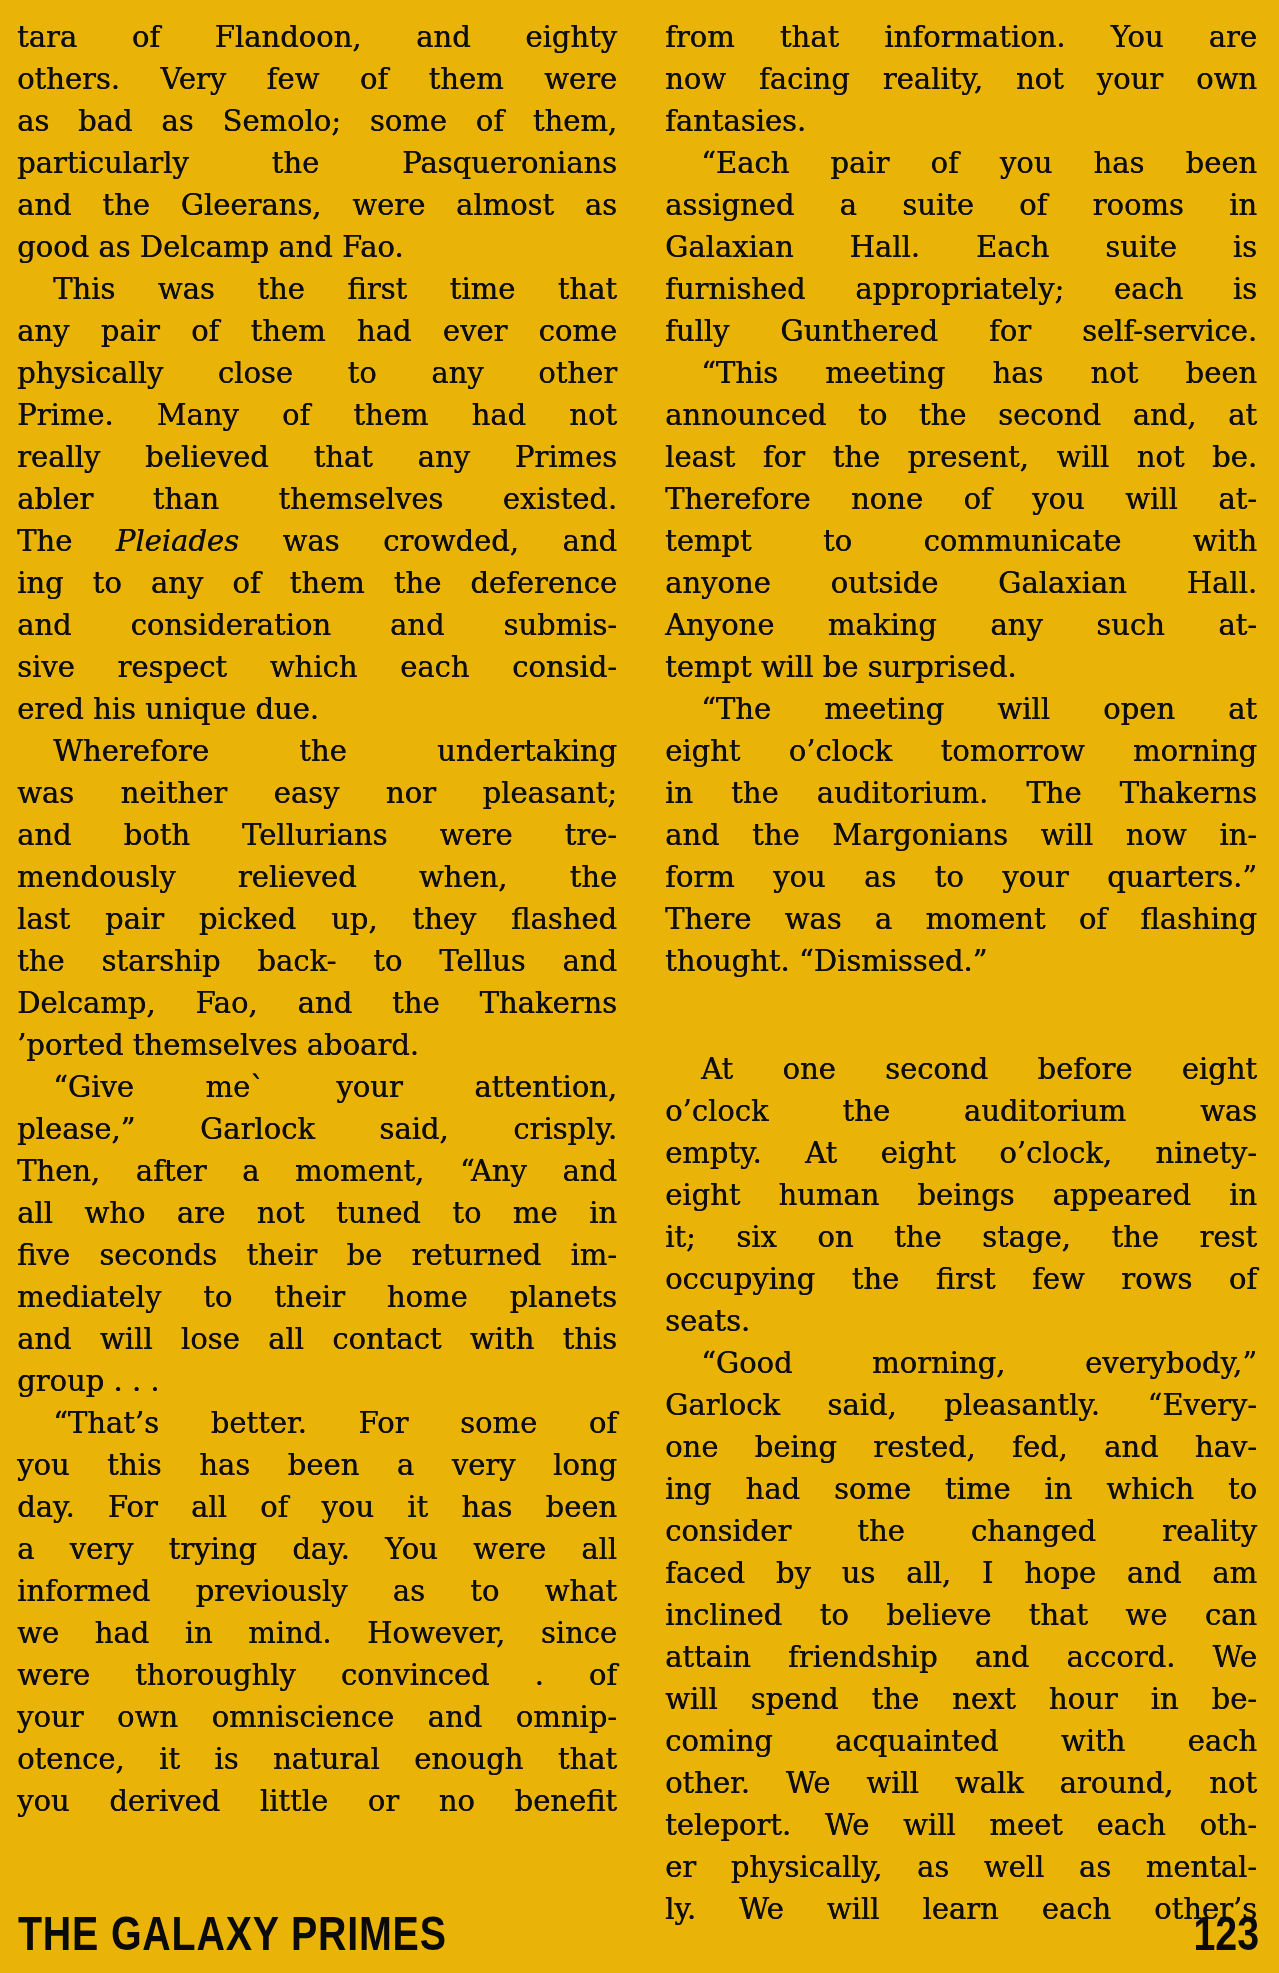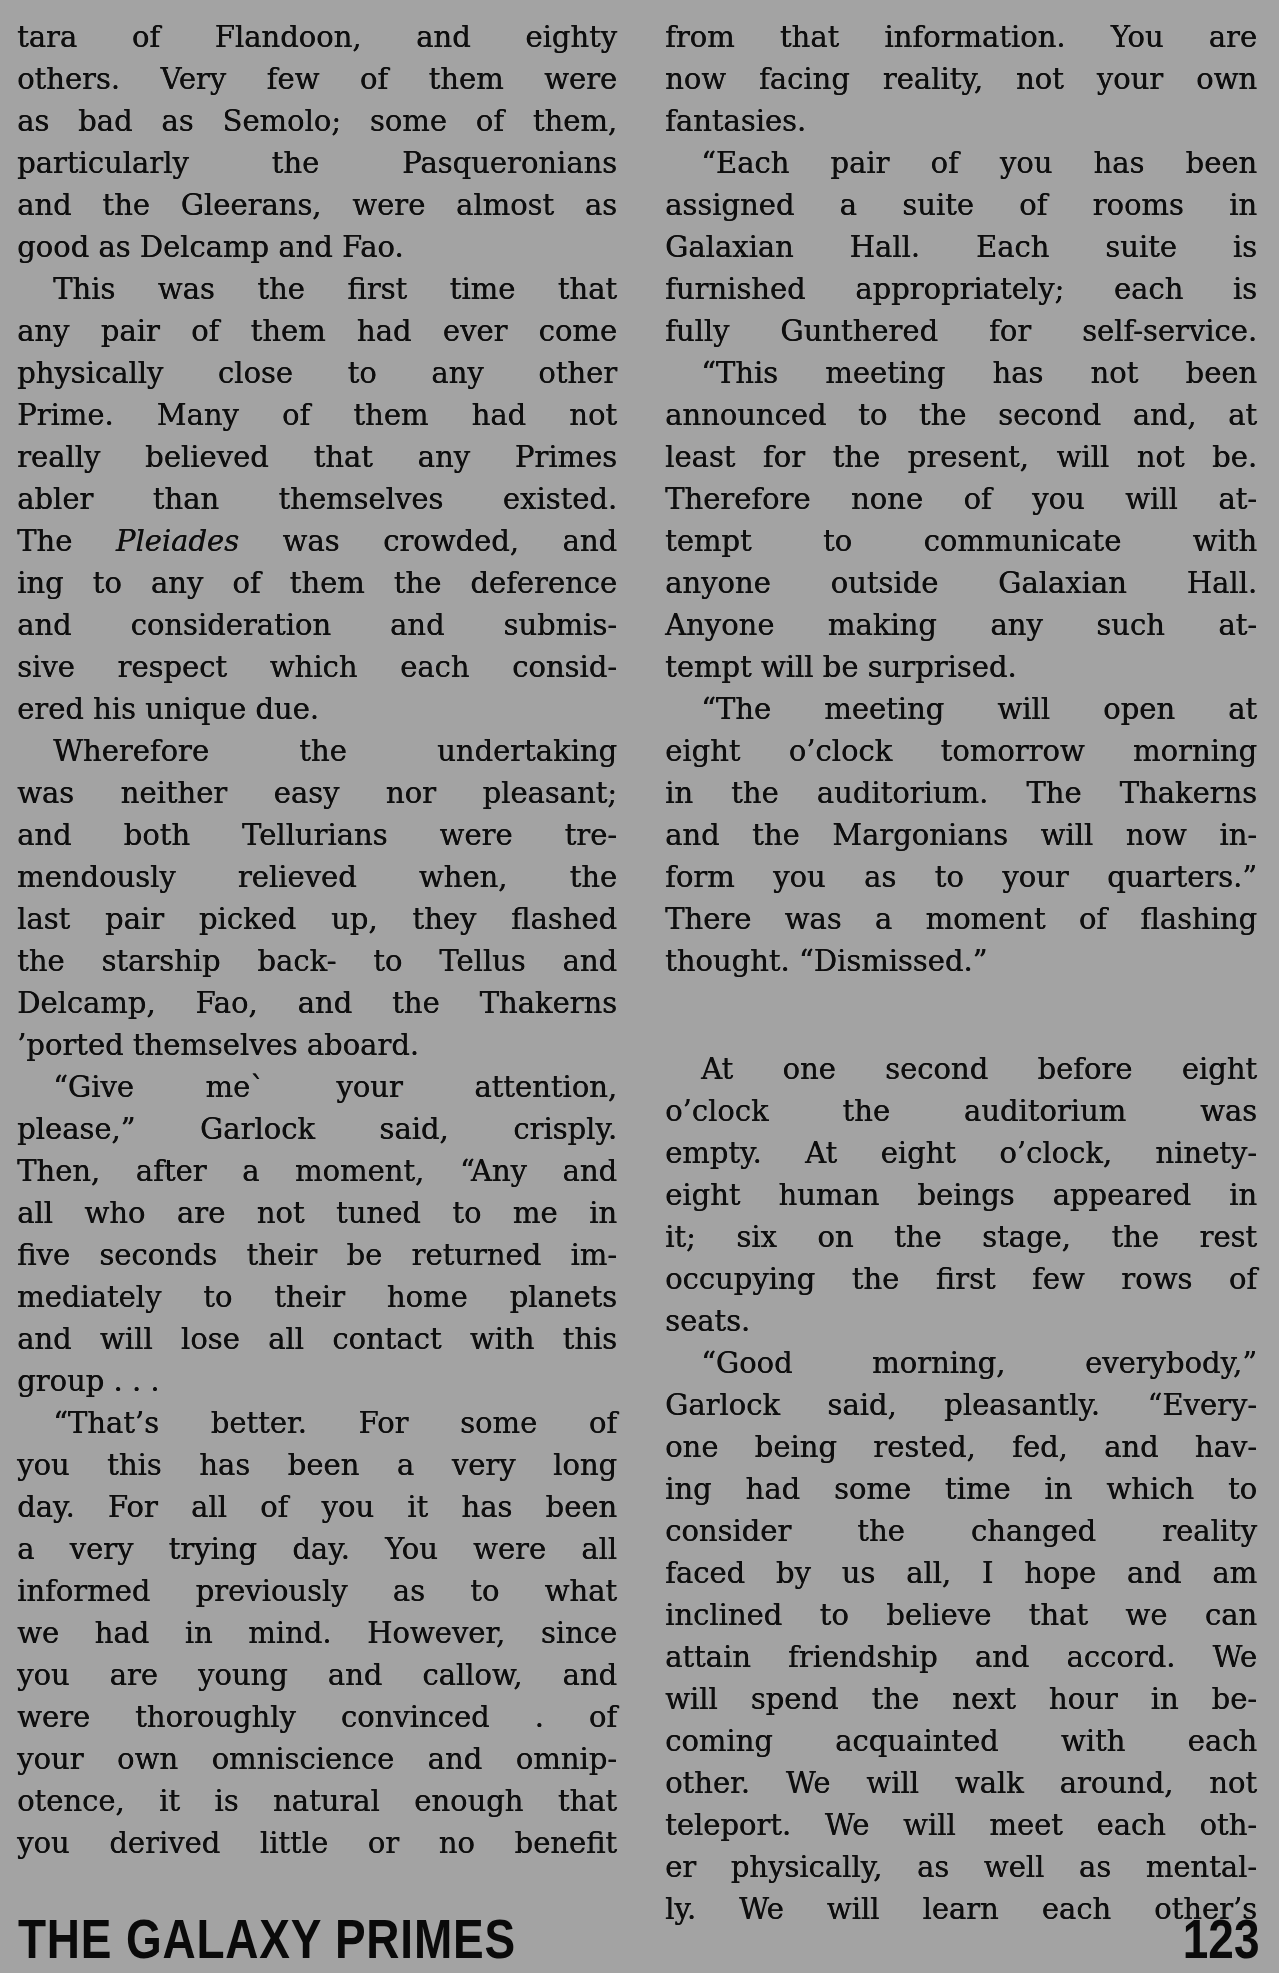--- a/index.html
+++ b/index.html
@@ -1,36 +1,36 @@
 <!DOCTYPE html>
 <html><head>
 <meta charset="utf-8">
 <style>
   html,body{margin:0;padding:0;}
   body{
     width:1279px;height:1973px;background:#ffffff;color:#0e0e0e;
     font-family:"DejaVu Serif", serif;overflow:hidden;
   }
-  .page{position:relative;width:1279px;height:1973px;background:#a3a3a3;}
+  .page{position:relative;width:1279px;height:1973px;background:#eab308;}
   .cols{display:flex;padding:16px 0 0 17px;}
   .col{font-size:29px;line-height:42px;}
   .col-left{width:600px;margin-right:48px;}
   .col-right{width:592px;}
   .line{
     white-space:nowrap;text-align:left;
     text-shadow:0.4px 0 0 currentColor;
   }
   .line.j{text-align:justify;text-align-last:justify;text-justify:inter-word;}
   .line.ind{padding-left:36px;}
   .line.gap{margin-top:66px;}
   .it{font-style:italic;margin-top:11px;}
   .footer{
     position:absolute;left:18px;right:20px;top:1906px;
     display:flex;justify-content:space-between;align-items:flex-start;
-    font-family:"Liberation Sans", sans-serif;font-weight:bold;font-size:56px;
+    font-family:"Liberation Sans", sans-serif;font-weight:bold;font-size:48px;
     color:#0a0a0a;
   }
   .footer .ftl{transform:scaleX(0.82);transform-origin:0 50%;letter-spacing:1px;white-space:nowrap;}
   .footer .ftr{transform:scaleX(0.82);transform-origin:100% 50%;white-space:nowrap;}
 </style>
 </head>
 <body>
 
 <div class="page">
   <div class="cols">
@@ -67,21 +67,20 @@
         <div class="line j"><span>five seconds their be returned im-</span></div>
         <div class="line j"><span>mediately to their home planets</span></div>
         <div class="line j"><span>and will lose all contact with this</span></div>
         <div class="line"><span>group . . .</span></div>
         <div class="line j ind"><span>“That’s better. For some of</span></div>
         <div class="line j"><span>you this has been a very long</span></div>
         <div class="line j"><span>day. For all of you it has been</span></div>
         <div class="line j"><span>a very trying day. You were all</span></div>
         <div class="line j"><span>informed previously as to what</span></div>
         <div class="line j"><span>we had in mind. However, since</span></div>
-        <div class="line j"><span>you are young and callow, and</span></div>
         <div class="line j"><span>were thoroughly convinced . of</span></div>
         <div class="line j"><span>your own omniscience and omnip-</span></div>
         <div class="line j"><span>otence, it is natural enough that</span></div>
         <div class="line j"><span>you derived little or no benefit</span></div>
       </div>
     <div class="col col-right">
         <div class="line j"><span>from that information. You are</span></div>
         <div class="line j"><span>now facing reality, not your own</span></div>
         <div class="line"><span>fantasies.</span></div>
         <div class="line j ind"><span>“Each pair of you has been</span></div>

